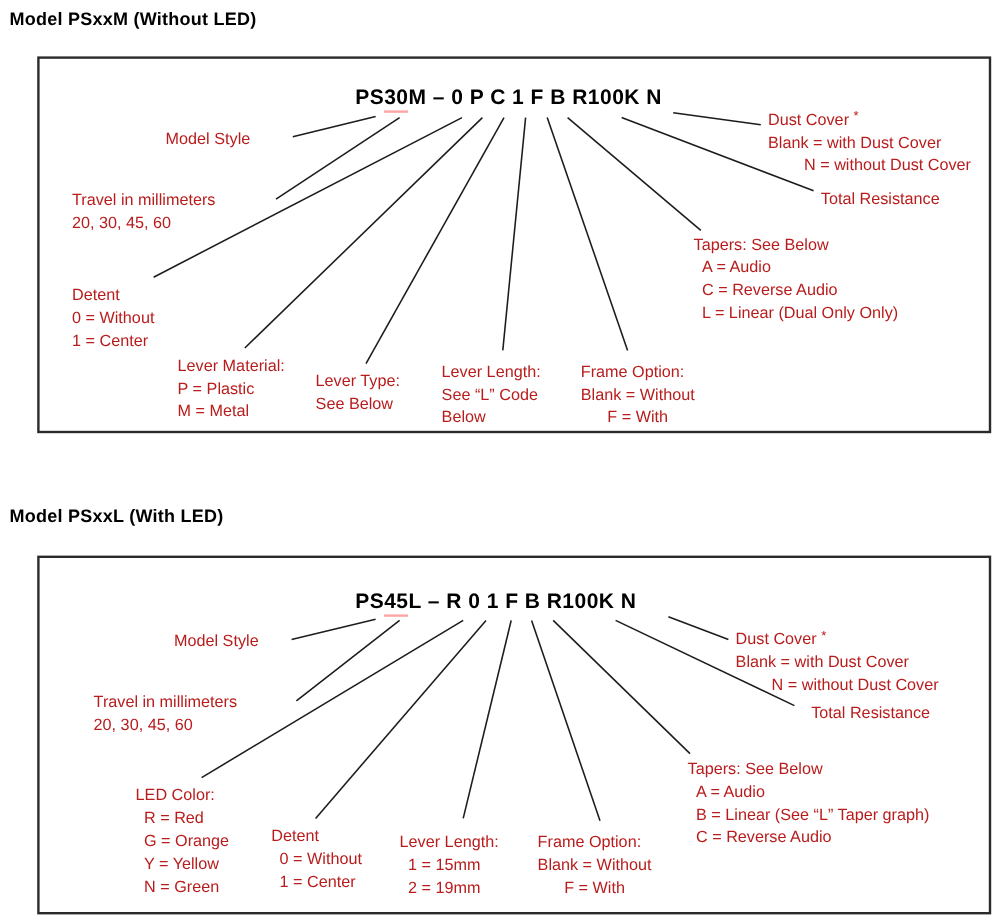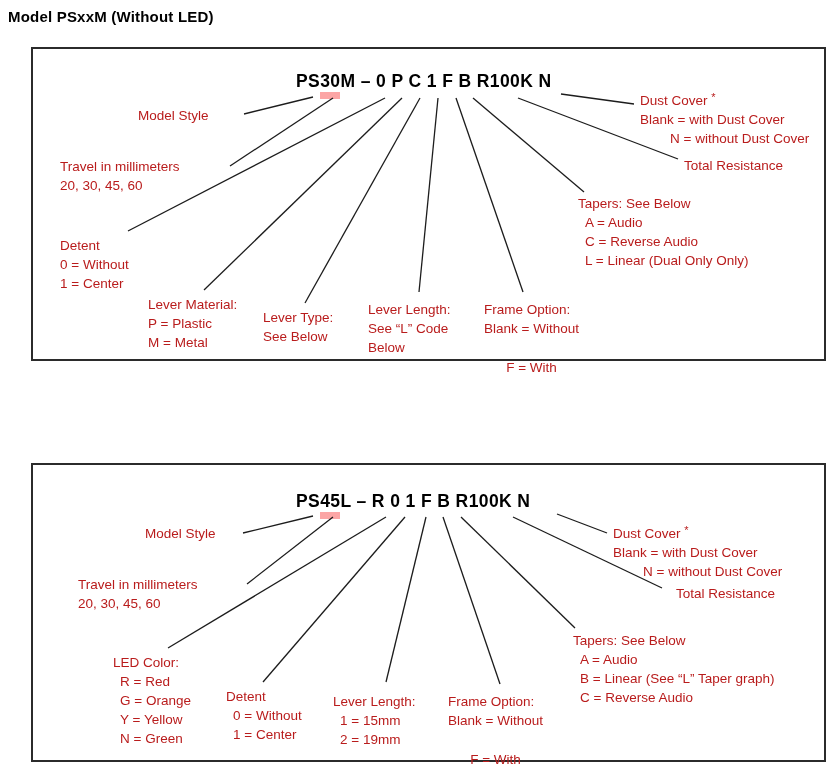--- a/index.html
+++ b/index.html
@@ -21,31 +21,31 @@
     position:absolute;
     border:2px solid #2b2b2b;
     background:#fff;
   }
   .pn{
     position:absolute;
     font-size:17.5px;font-weight:bold;color:#000;
     letter-spacing:0.4px;white-space:nowrap;
   }
   .pn .uline{
-    border-bottom:7px solid #fca5a5;
+    border-bottom:2px solid #fca5a5;
     padding-bottom:1px;
   }
   .lbl{
     position:absolute;
     font-size:13.5px;line-height:19px;color:#b91c1c;
     white-space:nowrap;width:max-content;
   }
   .lbl .ind{padding-left:7px;}
   .lbl .ind2{padding-left:30px;}
-  .lbl .ctr{text-align:center;margin-top:20px;}
+  .lbl .ctr{text-align:center;}
   .lbl sup{font-size:11px;vertical-align:4px;}
   #lines{
     position:absolute;left:0;top:0;
     pointer-events:none;
   }
   #lines line{stroke:#1c1c1c;stroke-width:1.3;}
 </style>
 </head>
 <body>
 
@@ -107,20 +107,21 @@
   <div class="lbl" style="left:684px;top:156px;">
     <div>Total Resistance</div>
   </div>
 
   <div class="lbl" style="left:640px;top:88px;">
     <div><span>Dust Cover </span><sup>*</sup></div>
     <div>Blank = with Dust Cover</div>
     <div class="ind2">N = without Dust Cover</div>
   </div>
 
+  <div class="sec-title" style="left:8px;top:422px;">Model PSxxL (With LED)</div>
 
   <div class="box" style="left:31px;top:463px;width:791px;height:295px;"></div>
 
   <div class="pn" style="left:296px;top:491px;">
     <span>PS</span><span class="uline">45</span><span>L – R 0 1 F B R100K N</span>
   </div>
 
   <div class="lbl" style="left:145px;top:524px;">
     <div>Model Style</div>
   </div>

